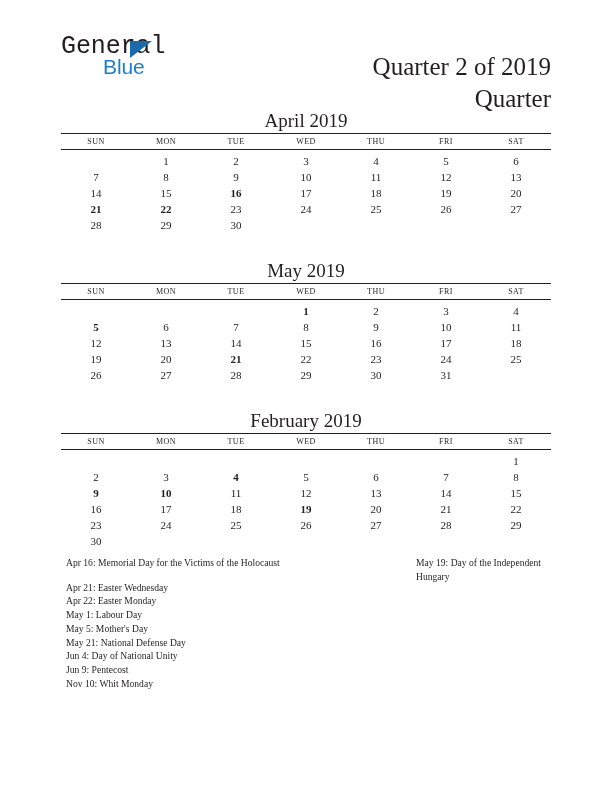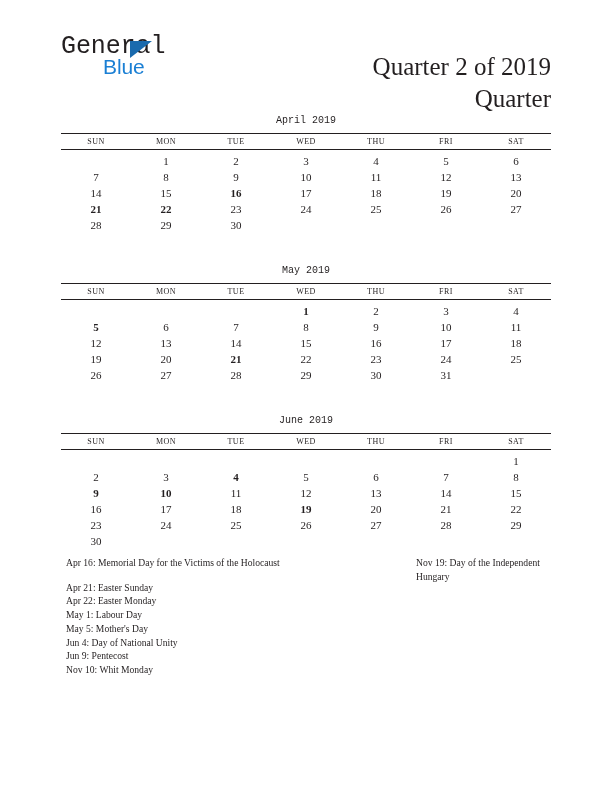--- a/index.html
+++ b/index.html
@@ -77,22 +77,22 @@
   }
 
   
   .month {
     position: absolute;
     left: 61px;
     width: 490px;
   }
   .month-title {
     text-align: center;
-    font-family: Liberation Mono, monospace;
-    font-size: 10px;
+    font-family: Liberation Serif, serif;
+    font-size: 19px;
     line-height: 18px;
     color: #231f20;
     padding-bottom: 3px;
   }
   table.cal {
     width: 490px;
     border-collapse: collapse;
     table-layout: fixed;
   }
   table.cal th {
@@ -288,21 +288,21 @@
             <td>28</td>
             <td>29</td>
             <td>30</td>
             <td>31</td>
             <td></td>
           </tr>
         </tbody>
       </table>
     </div>
     <div class="month" style="top: 412px;">
-      <div class="month-title">June 2019</div>
+      <div class="month-title">February 2019</div>
       <table class="cal">
         <thead>
           <tr>
             <th>SUN</th>
             <th>MON</th>
             <th>TUE</th>
             <th>WED</th>
             <th>THU</th>
             <th>FRI</th>
             <th>SAT</th>
@@ -364,24 +364,25 @@
             <td></td>
           </tr>
         </tbody>
       </table>
     </div>
   </div>
 
 <div id="legend">
   <div id="legend-col-left">
       <div class="legend-item">Apr 16: Memorial Day for the Victims of the Holocaust</div>
-      <div class="legend-item gap">Apr 21: Easter Sunday</div>
+      <div class="legend-item gap">Apr 21: Easter Wednesday</div>
       <div class="legend-item">Apr 22: Easter Monday</div>
       <div class="legend-item">May 1: Labour Day</div>
       <div class="legend-item">May 5: Mother's Day</div>
+      <div class="legend-item">May 21: National Defense Day</div>
       <div class="legend-item">Jun 4: Day of National Unity</div>
       <div class="legend-item">Jun 9: Pentecost</div>
       <div class="legend-item">Nov 10: Whit Monday</div>
     </div>
   <div id="legend-col-right">
-      <div class="legend-item">Nov 19: Day of the Independent Hungary</div>
+      <div class="legend-item">May 19: Day of the Independent Hungary</div>
     </div>
 </div>
 
 </body></html>

